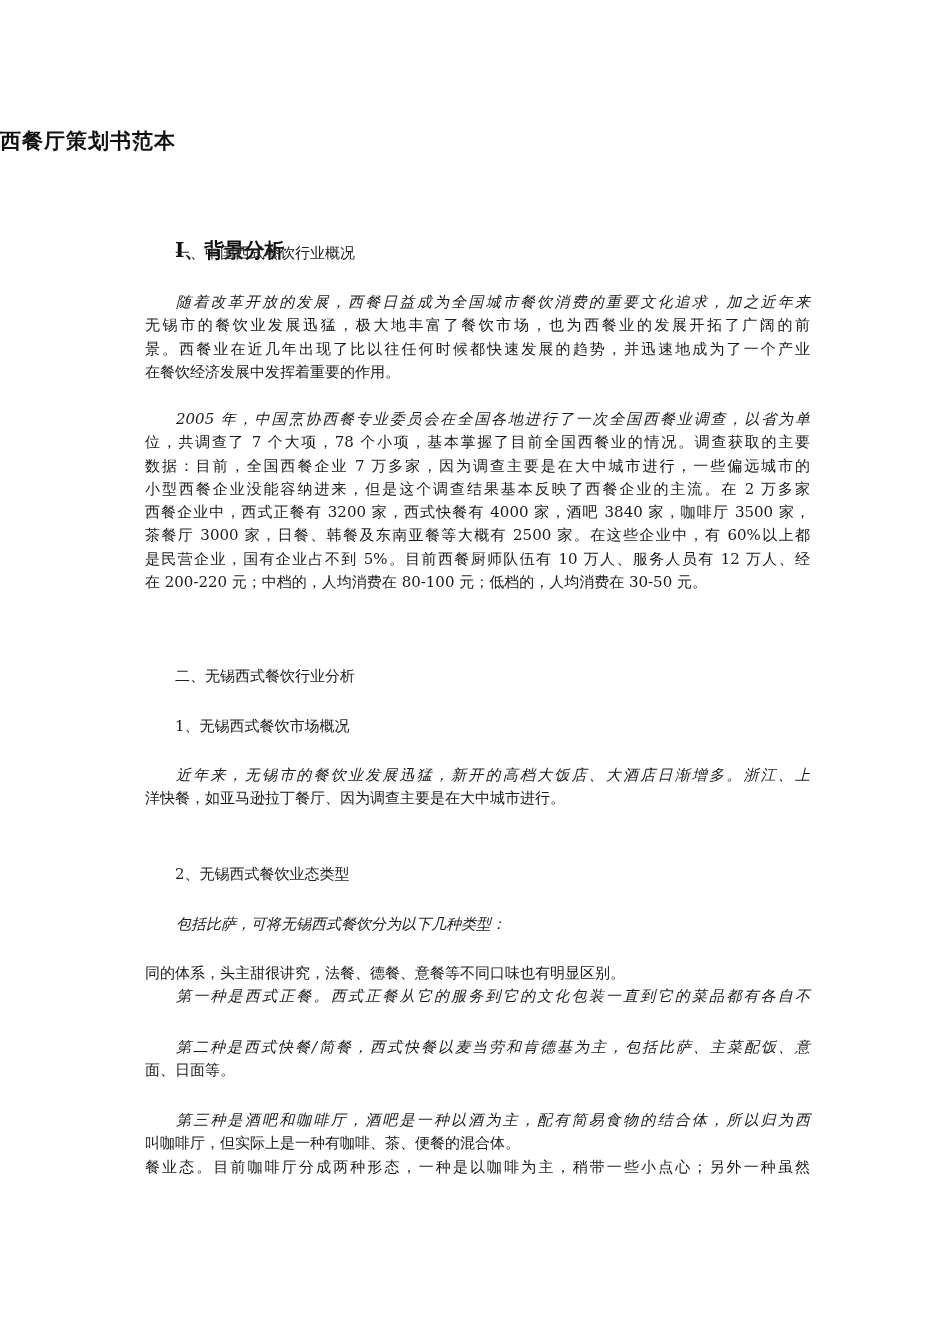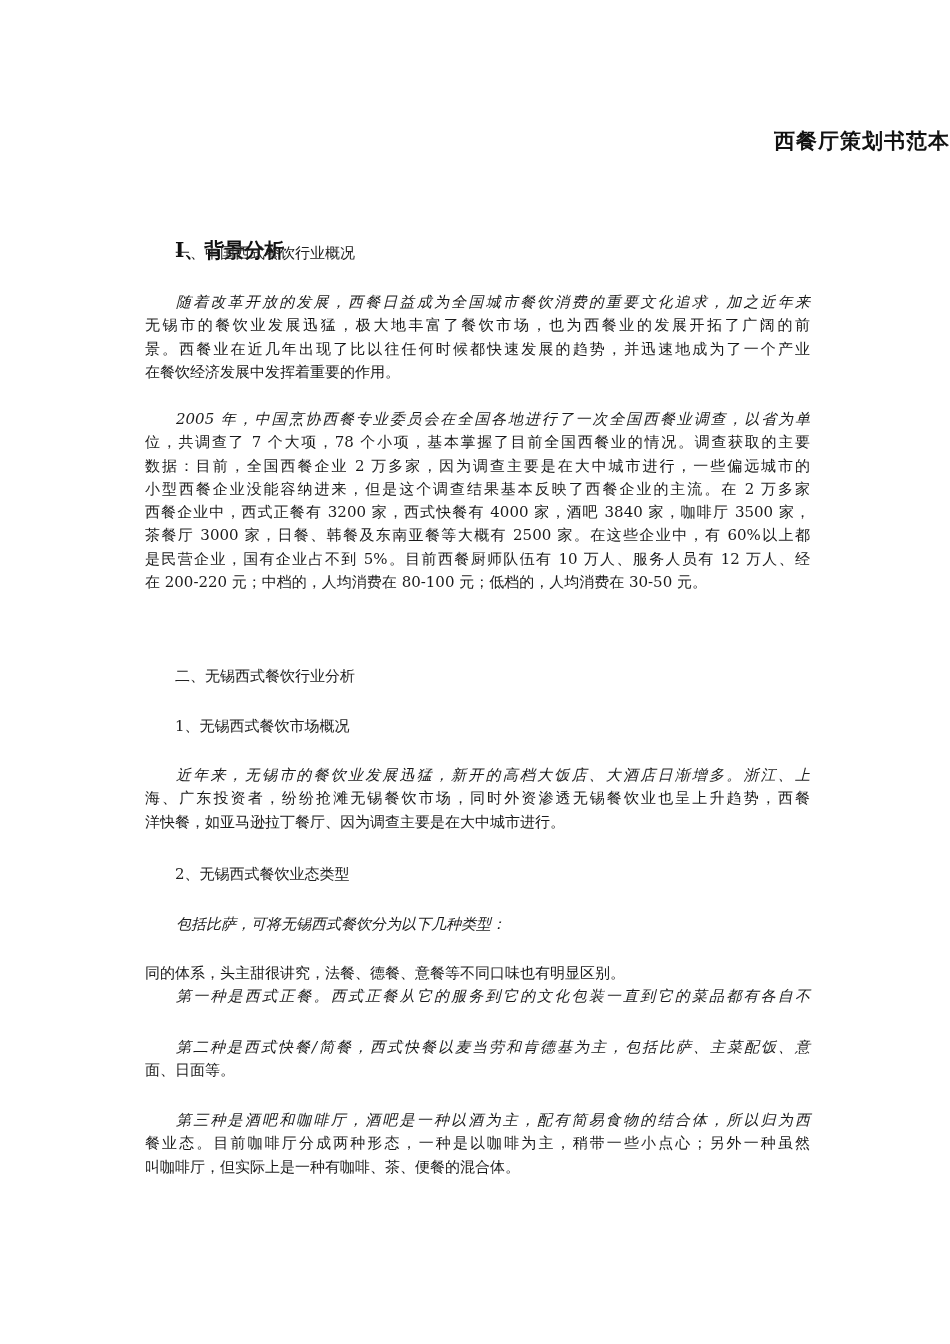--- a/index.html
+++ b/index.html
@@ -1,19 +1,19 @@
 <!DOCTYPE html>
 <html><head>
   <meta charset="utf-8">
   <style>
     html, body { margin: 0; padding: 0; background: #ffffff; }
     body { width: 950px; height: 1344px; position: relative; overflow: hidden;
            font-family: "DejaVu Serif", "Liberation Serif", serif; color: #1a1a1a; }
     .page { position: absolute; left: 0; top: 0; width: 950px; height: 1344px; background: #fff; }
-    .title { position: absolute; top: 127px; left: 0; width: 950px; text-align: right;
+    .title { position: absolute; top: 127px; left: 0; width: 950px; text-align: left;
              font-size: 21px; font-weight: bold; letter-spacing: 1px; color: #111; }
     .h1 { position: absolute; left: 175px; top: 193px; font-size: 20px; font-weight: bold; color: #111; margin-top: 44px; }
     .h2 { position: absolute; left: 175px; font-size: 15px; color: #222; }
     .para { position: absolute; left: 145px; width: 665px; font-size: 15px; line-height: 23.3px;
             text-align: justify; text-indent: 31px; color: #1a1a1a; }
     .para span.line { display: block; white-space: nowrap; text-align: justify; text-align-last: justify; }
     .para span.line.last { text-align-last: left; }
     .para span.line.first { text-indent: 31px; font-style: italic; }
     .para { text-indent: 0; }
   </style>
@@ -28,34 +28,33 @@
   <div class="para" style="top:291px">
     <span class="line first">随着改革开放的发展，西餐日益成为全国城市餐饮消费的重要文化追求，加之近年来</span>
     <span class="line">无锡市的餐饮业发展迅猛，极大地丰富了餐饮市场，也为西餐业的发展开拓了广阔的前</span>
     <span class="line">景。西餐业在近几年出现了比以往任何时候都快速发展的趋势，并迅速地成为了一个产业</span>
     <span class="line last">在餐饮经济发展中发挥着重要的作用。</span>
   </div>
 
   <div class="para" style="top:408px">
     <span class="line first">2005 年，中国烹协西餐专业委员会在全国各地进行了一次全国西餐业调查，以省为单</span>
     <span class="line">位，共调查了 7 个大项，78 个小项，基本掌握了目前全国西餐业的情况。调查获取的主要</span>
-    <span class="line">数据：目前，全国西餐企业 2 万多家，因为调查主要是在大中城市进行，一些偏远城市的</span>
+    <span class="line">数据：目前，全国西餐企业 7 万多家，因为调查主要是在大中城市进行，一些偏远城市的</span>
     <span class="line">小型西餐企业没能容纳进来，但是这个调查结果基本反映了西餐企业的主流。在 2 万多家</span>
     <span class="line">西餐企业中，西式正餐有 3200 家，西式快餐有 4000 家，酒吧 3840 家，咖啡厅 3500 家，</span>
     <span class="line">茶餐厅 3000 家，日餐、韩餐及东南亚餐等大概有 2500 家。在这些企业中，有 60%以上都</span>
     <span class="line">是民营企业，国有企业占不到 5%。目前西餐厨师队伍有 10 万人、服务人员有 12 万人、经</span>
     <span class="line last">在 200-220 元；中档的，人均消费在 80-100 元；低档的，人均消费在 30-50 元。</span>
   </div>
 
   <div class="h2" style="top:667px">二、无锡西式餐饮行业分析</div>
   <div class="h2" style="top:717px">1、无锡西式餐饮市场概况</div>
 
   <div class="para" style="top:764px">
     <span class="line first">近年来，无锡市的餐饮业发展迅猛，新开的高档大饭店、大酒店日渐增多。浙江、上</span>
-    <span class="line">海、广东投资者，纷纷抢滩无锡餐饮市场，同时外资渗透无锡餐饮业也呈上升趋势，西餐</span>
     <span class="line last">洋快餐，如亚马逊拉丁餐厅、因为调查主要是在大中城市进行。</span>
   </div>
 
   <div class="h2" style="top:865px">2、无锡西式餐饮业态类型</div>
 
   <div class="para" style="top:913px">
     <span class="line first last">包括比萨，可将无锡西式餐饮分为以下几种类型：</span>
   </div>
 
   <div class="para" style="top:962px">
@@ -63,16 +62,16 @@
     <span class="line first">第一种是西式正餐。西式正餐从它的服务到它的文化包装一直到它的菜品都有各自不</span>
   </div>
 
   <div class="para" style="top:1036px">
     <span class="line first">第二种是西式快餐/简餐，西式快餐以麦当劳和肯德基为主，包括比萨、主菜配饭、意</span>
     <span class="line last">面、日面等。</span>
   </div>
 
   <div class="para" style="top:1109px">
     <span class="line first">第三种是酒吧和咖啡厅，酒吧是一种以酒为主，配有简易食物的结合体，所以归为西</span>
+    <span class="line last">叫咖啡厅，但实际上是一种有咖啡、茶、便餐的混合体。</span>
     <span class="line">餐业态。目前咖啡厅分成两种形态，一种是以咖啡为主，稍带一些小点心；另外一种虽然</span>
-    <span class="line last">叫咖啡厅，但实际上是一种有咖啡、茶、便餐的混合体。</span>
   </div>
 </div>
 
 </body></html>

